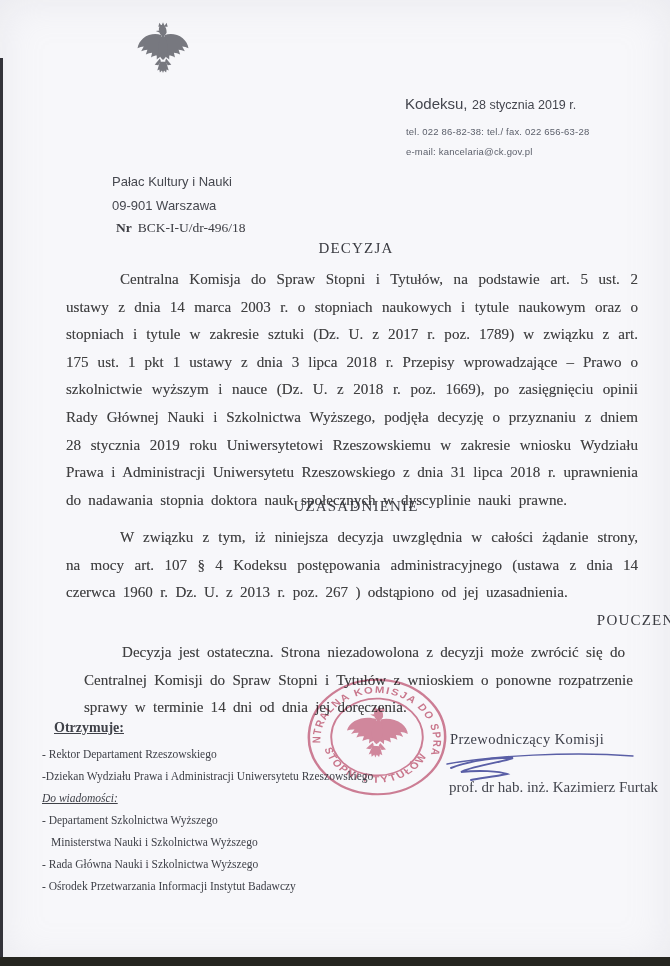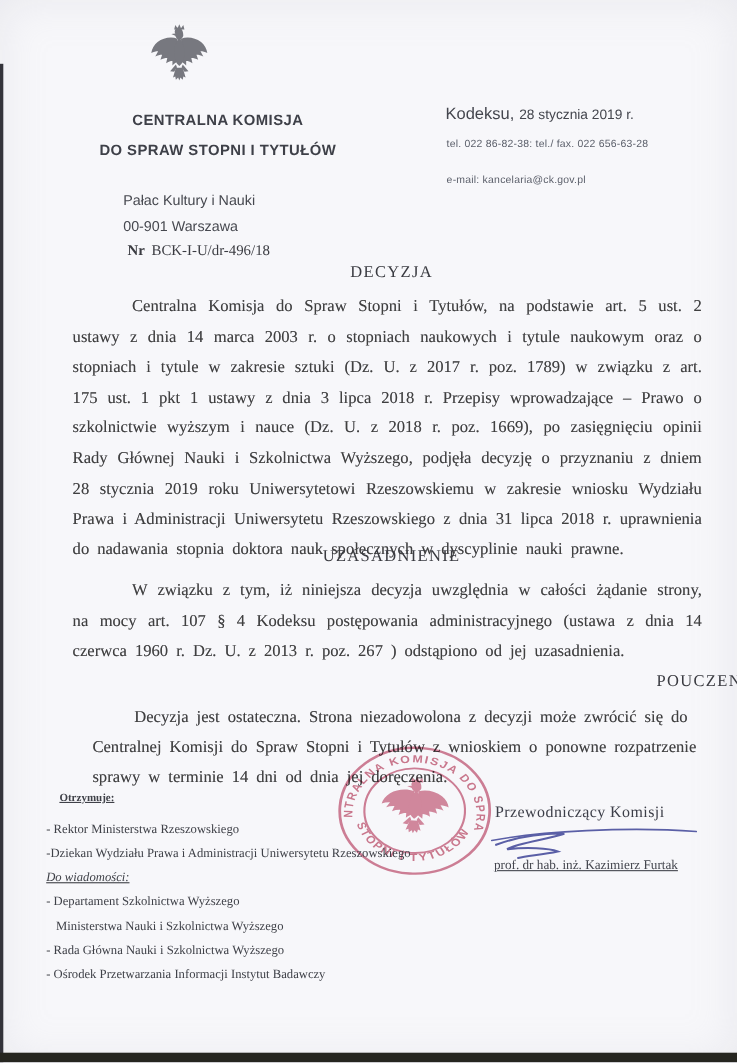--- a/index.html
+++ b/index.html
@@ -16,21 +16,21 @@
 
   .org{position:absolute;left:72px;top:96px;width:252px;text-align:center;
        font-family:"Liberation Sans",sans-serif;font-weight:bold;
        font-size:13.5px;letter-spacing:.4px;color:#3e4048;line-height:27px;}
 
   .citydate{position:absolute;left:405px;top:95px;font-family:"Liberation Sans",sans-serif;color:#44464e;}
   .citydate .city{font-size:15px;}
   .citydate .date{font-size:12.5px;}
   .contact{position:absolute;left:406px;font-family:"Liberation Sans",sans-serif;
            font-size:9.5px;color:#5b5f6a;letter-spacing:.2px;}
-  .tel{top:126px;} .email{top:158px;}
+  .tel{top:126px;} .email{top:146px;}
 
   .addr{position:absolute;left:112px;font-family:"Liberation Sans",sans-serif;
         font-size:13px;color:#46484f;}
   .addr1{top:174px;} .addr2{top:198px;}
   .ref{position:absolute;left:116px;top:220px;font-size:13.5px;color:#3b3c42;}
   .ref .ref-label{font-weight:bold;margin-right:6px;}
 
   .h{position:absolute;left:0;width:670px;margin:0;text-align:center;
      font-size:15px;font-weight:normal;letter-spacing:1.2px;color:#3a3b41;padding-left:21px;}
   .h-decyzja{top:240px;} .h-uzasadnienie{top:498px;} .h-pouczenie{top:612px;text-align:right;}
@@ -38,32 +38,32 @@
   .body-par{position:absolute;margin:0;font-size:15.1px;line-height:27.6px;
             color:#404040;text-shadow:0 0 .4px rgba(60,60,72,.45);word-spacing:3.5px;}
   .p1{left:66px;top:266px;width:572px;text-align:justify;text-indent:54px;}
   .p2{left:66px;top:524px;width:572px;text-align:justify;text-indent:54px;}
   .p3{left:84px;top:639px;width:560px;text-align:left;text-indent:38px;}
 
   .stamp{position:absolute;left:304px;top:664px;width:146px;height:146px;
          transform:scaleY(.84) rotate(4deg);opacity:.88;mix-blend-mode:multiply;}
 
   .dist{position:absolute;left:42px;top:720px;width:400px;color:#3f4148;}
-  .dist-h1{font-size:10px;font-weight:bold;text-decoration:underline;margin:0 0 0 6px;}
+  .dist-h1{font-size:14px;font-weight:bold;text-decoration:underline;margin:0 0 0 6px;}
   .dist-h2{font-size:11.5px;text-decoration:underline;margin:0;font-style:italic;}
   .dist-item{font-size:11.5px;margin:0;}
   .r1{position:absolute;top:0;left:6px;} .r2{position:absolute;top:28px;}
   .r3{position:absolute;top:50px;} .r4{position:absolute;top:72px;}
   .r5{position:absolute;top:94px;} .r6{position:absolute;top:116px;left:9px;}
   .r7{position:absolute;top:138px;text-align:center;} .r8{position:absolute;top:160px;}
 
   .sig-title{position:absolute;left:450px;top:731px;font-size:14.5px;
              letter-spacing:.4px;color:#3c3e48;}
   .sig-ink{position:absolute;left:441px;top:747px;width:198px;height:46px;}
-  .sig-name{position:absolute;left:449px;top:779px;font-size:12px;color:#44464e;text-decoration:underline;}
+  .sig-name{position:absolute;left:449px;top:779px;font-size:15px;color:#44464e;}
 </style>
 </head>
 <body>
 
 <div class="page">
 
   <div class="edge-left"></div>
   <div class="edge-bottom"></div>
 
   <svg class="emblem" viewBox="0 0 100 115">
@@ -75,34 +75,30 @@
         <path d="M53 27 C64 23 78 25 88 33 C94 38 98 45 99 52 C95 50 91 49 87 49 L92 58 C88 56 84 55 80 55 L83 64 C79 62 75 61 71 61 L73 70 C69 67 65 66 62 66 L62 74 C59 71 56 69 54 68 Z"></path>
         <path d="M50 26 C44 32 41 42 41 52 C41 62 44 70 50 75 C56 70 59 62 59 52 C59 42 56 32 50 26 Z"></path>
         <path d="M44 72 L34 84 L41 85 L46 77 Z"></path>
         <path d="M56 72 L66 84 L59 85 L54 77 Z"></path>
         <path d="M44 78 L39 95 L43 93 L44 99 L48 95 L50 100 L52 95 L56 99 L57 93 L61 95 L56 78 Z"></path>
       </g>
     </defs>
     <use href="#eagle" fill="#6d6e75"></use>
   </svg>
 
-  <div class="org">
-    <div>CENTRALNA KOMISJA</div>
-    <div>DO SPRAW STOPNI I TYTUŁÓW</div>
-  </div>
 
   <div class="citydate">
     <span class="city">Kodeksu,</span>
     <span class="date">28 stycznia 2019 r.</span>
   </div>
   <div class="contact tel">tel.  022 86-82-38: tel./ fax. 022 656-63-28</div>
   <div class="contact email">e-mail: kancelaria@ck.gov.pl</div>
 
   <div class="addr addr1">Pałac Kultury i Nauki</div>
-  <div class="addr addr2">00-901 Warszawa</div>
+  <div class="addr addr2">09-901 Warszawa</div>
   <div class="ref">
     <span class="ref-label">Nr</span><span class="ref-value">BCK-I-U/dr-496/18</span>
   </div>
 
   <h1 class="h h-decyzja">DECYZJA</h1>
   <p class="body-par p1">Centralna Komisja do Spraw Stopni i Tytułów, na podstawie art. 5 ust. 2 ustawy z dnia 14 marca 2003 r. o stopniach naukowych i tytule naukowym oraz o stopniach i tytule w zakresie sztuki (Dz. U. z 2017 r. poz. 1789) w związku z art. 175 ust. 1 pkt 1 ustawy z dnia 3 lipca 2018 r. Przepisy wprowadzające – Prawo o szkolnictwie wyższym i nauce (Dz. U. z 2018 r. poz. 1669), po zasięgnięciu opinii Rady Głównej Nauki i Szkolnictwa Wyższego, podjęła decyzję o przyznaniu z dniem 28 stycznia 2019 roku Uniwersytetowi Rzeszowskiemu w zakresie wniosku Wydziału Prawa i Administracji Uniwersytetu Rzeszowskiego z dnia 31 lipca 2018 r. uprawnienia do nadawania stopnia doktora nauk społecznych w dyscyplinie nauki prawne.</p>
 
   <h1 class="h h-uzasadnienie">UZASADNIENIE</h1>
   <p class="body-par p2">W związku z tym, iż niniejsza decyzja uwzględnia w całości żądanie strony, na mocy art. 107 § 4 Kodeksu postępowania administracyjnego (ustawa z dnia 14 czerwca 1960 r. Dz. U. z 2013 r. poz. 267 ) odstąpiono od jej uzasadnienia.</p>
 
@@ -118,21 +114,21 @@
     <text font-family="Liberation Sans, sans-serif" font-size="11.6" font-weight="bold" letter-spacing="1.6" fill="#c9687f">
       <textPath href="#stamp-arc-top" startOffset="50%" text-anchor="middle">CENTRALNA KOMISJA DO SPRAW</textPath>
     </text>
     <text font-family="Liberation Sans, sans-serif" font-size="11.6" font-weight="bold" letter-spacing="1.8" fill="#c9687f">
       <textPath href="#stamp-arc-bottom" startOffset="50%" text-anchor="middle">STOPNI I TYTUŁÓW</textPath>
     </text>
   </svg>
 
   <div class="dist">
     <div class="dist-h1 r1">Otrzymuje:</div>
-    <div class="dist-item r2">- Rektor Ministerstwa Rzeszowskiego</div>
+    <div class="dist-item r2">- Rektor Departament Rzeszowskiego</div>
     <div class="dist-item r3">-Dziekan Wydziału Prawa i Administracji Uniwersytetu Rzeszowskiego</div>
     <div class="dist-h2 r4">Do wiadomości:</div>
     <div class="dist-item r5">- Departament Szkolnictwa Wyższego</div>
     <div class="dist-item r6">Ministerstwa Nauki i Szkolnictwa Wyższego</div>
     <div class="dist-item r7">- Rada Główna Nauki i Szkolnictwa Wyższego</div>
     <div class="dist-item r8">- Ośrodek Przetwarzania Informacji Instytut Badawczy</div>
   </div>
 
   <div class="sig-title">Przewodniczący Komisji</div>
   <svg class="sig-ink" viewBox="0 0 198 46">

